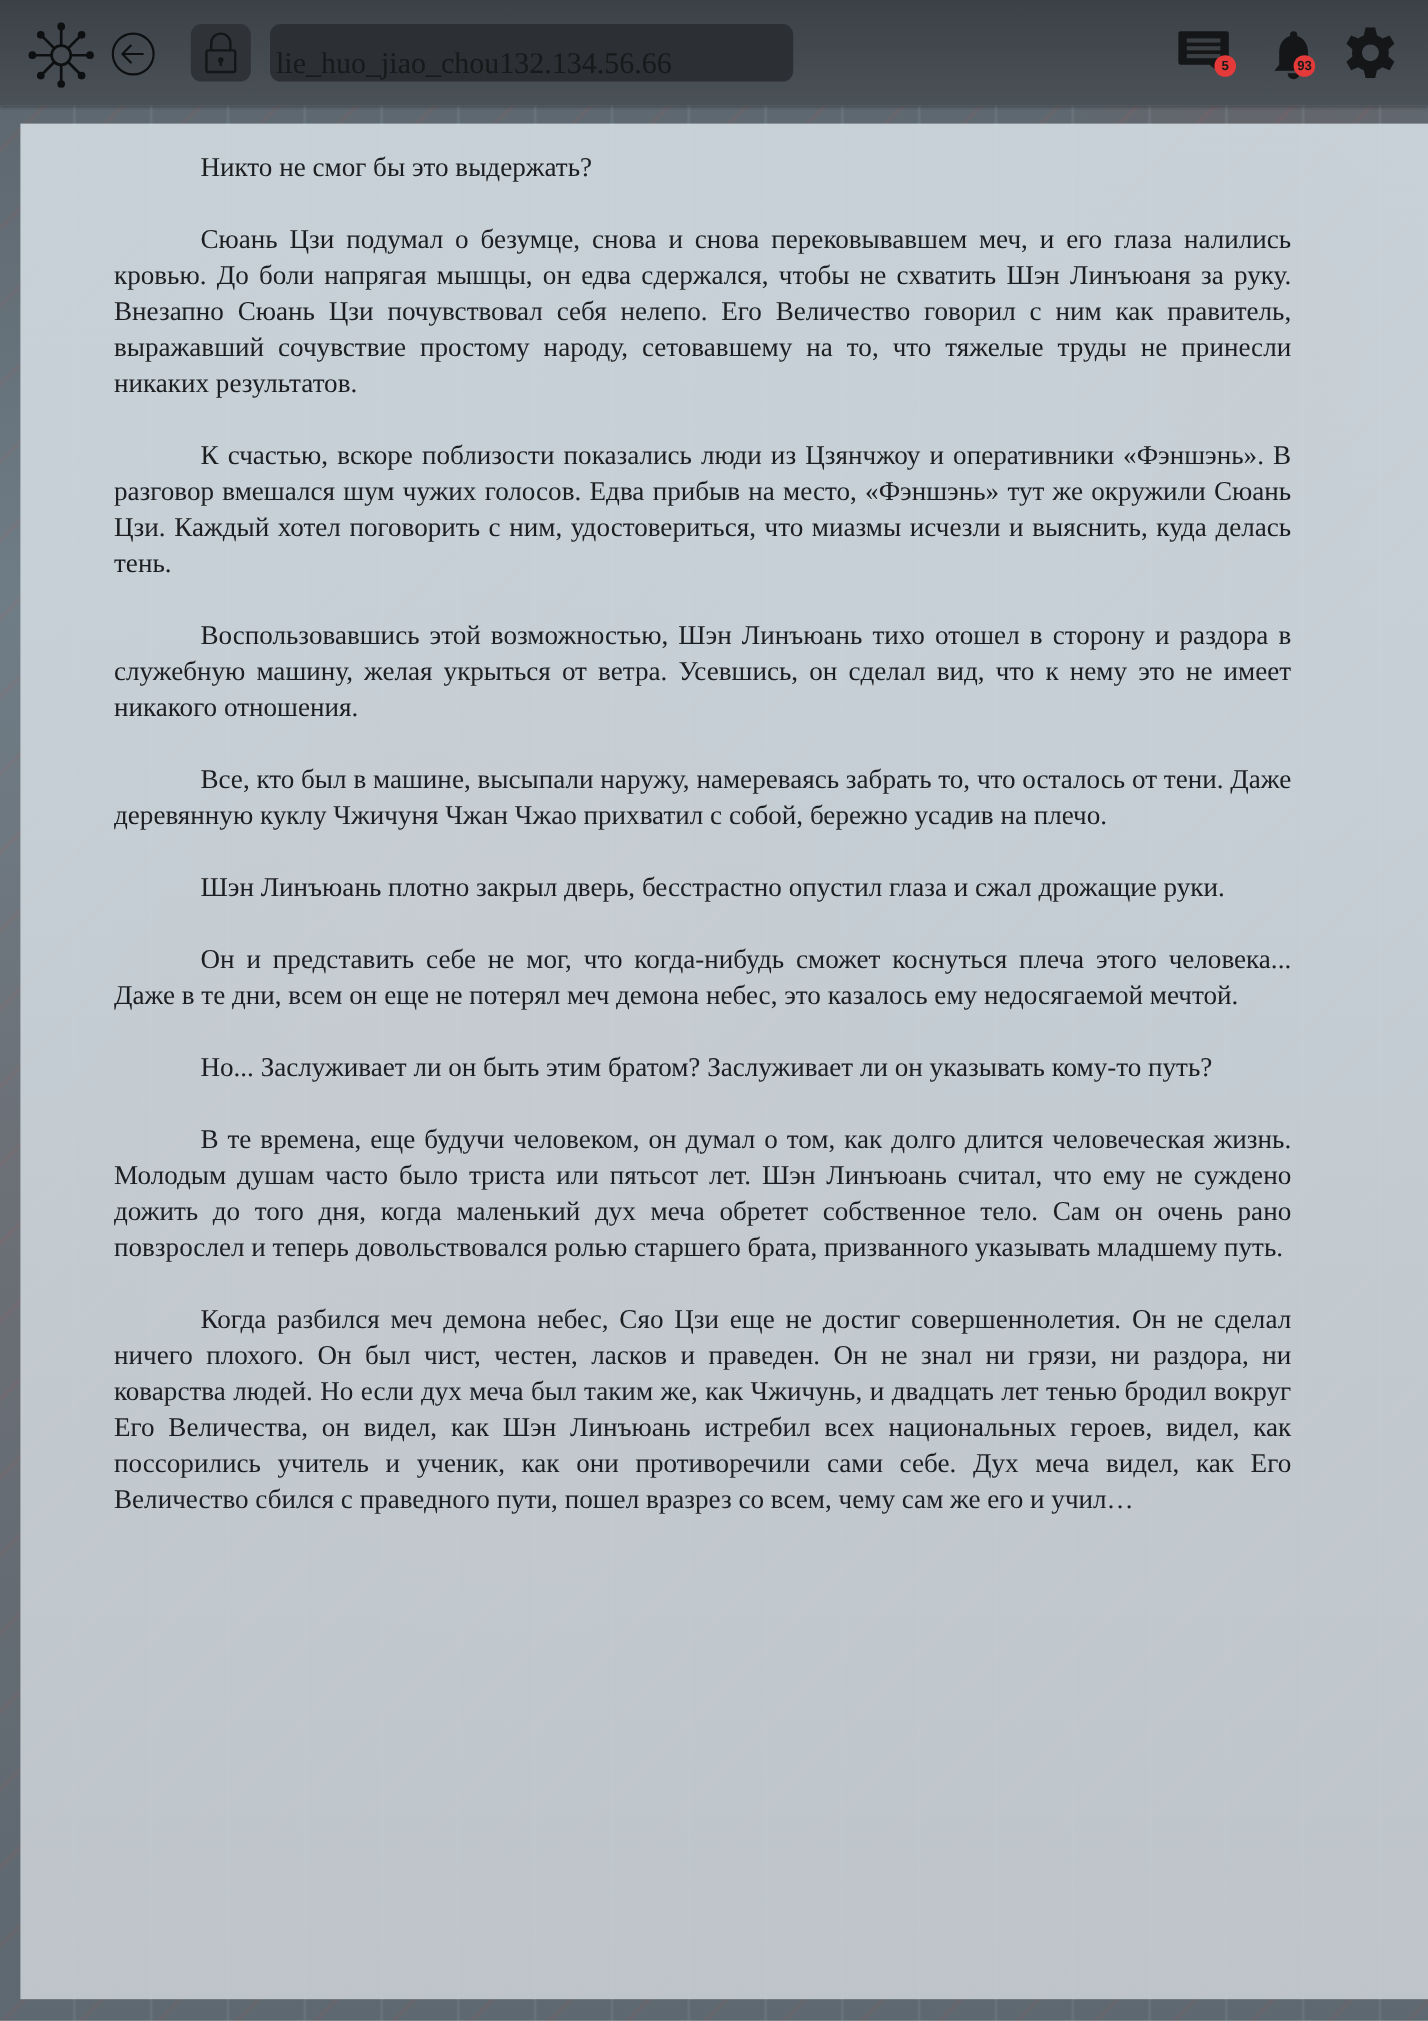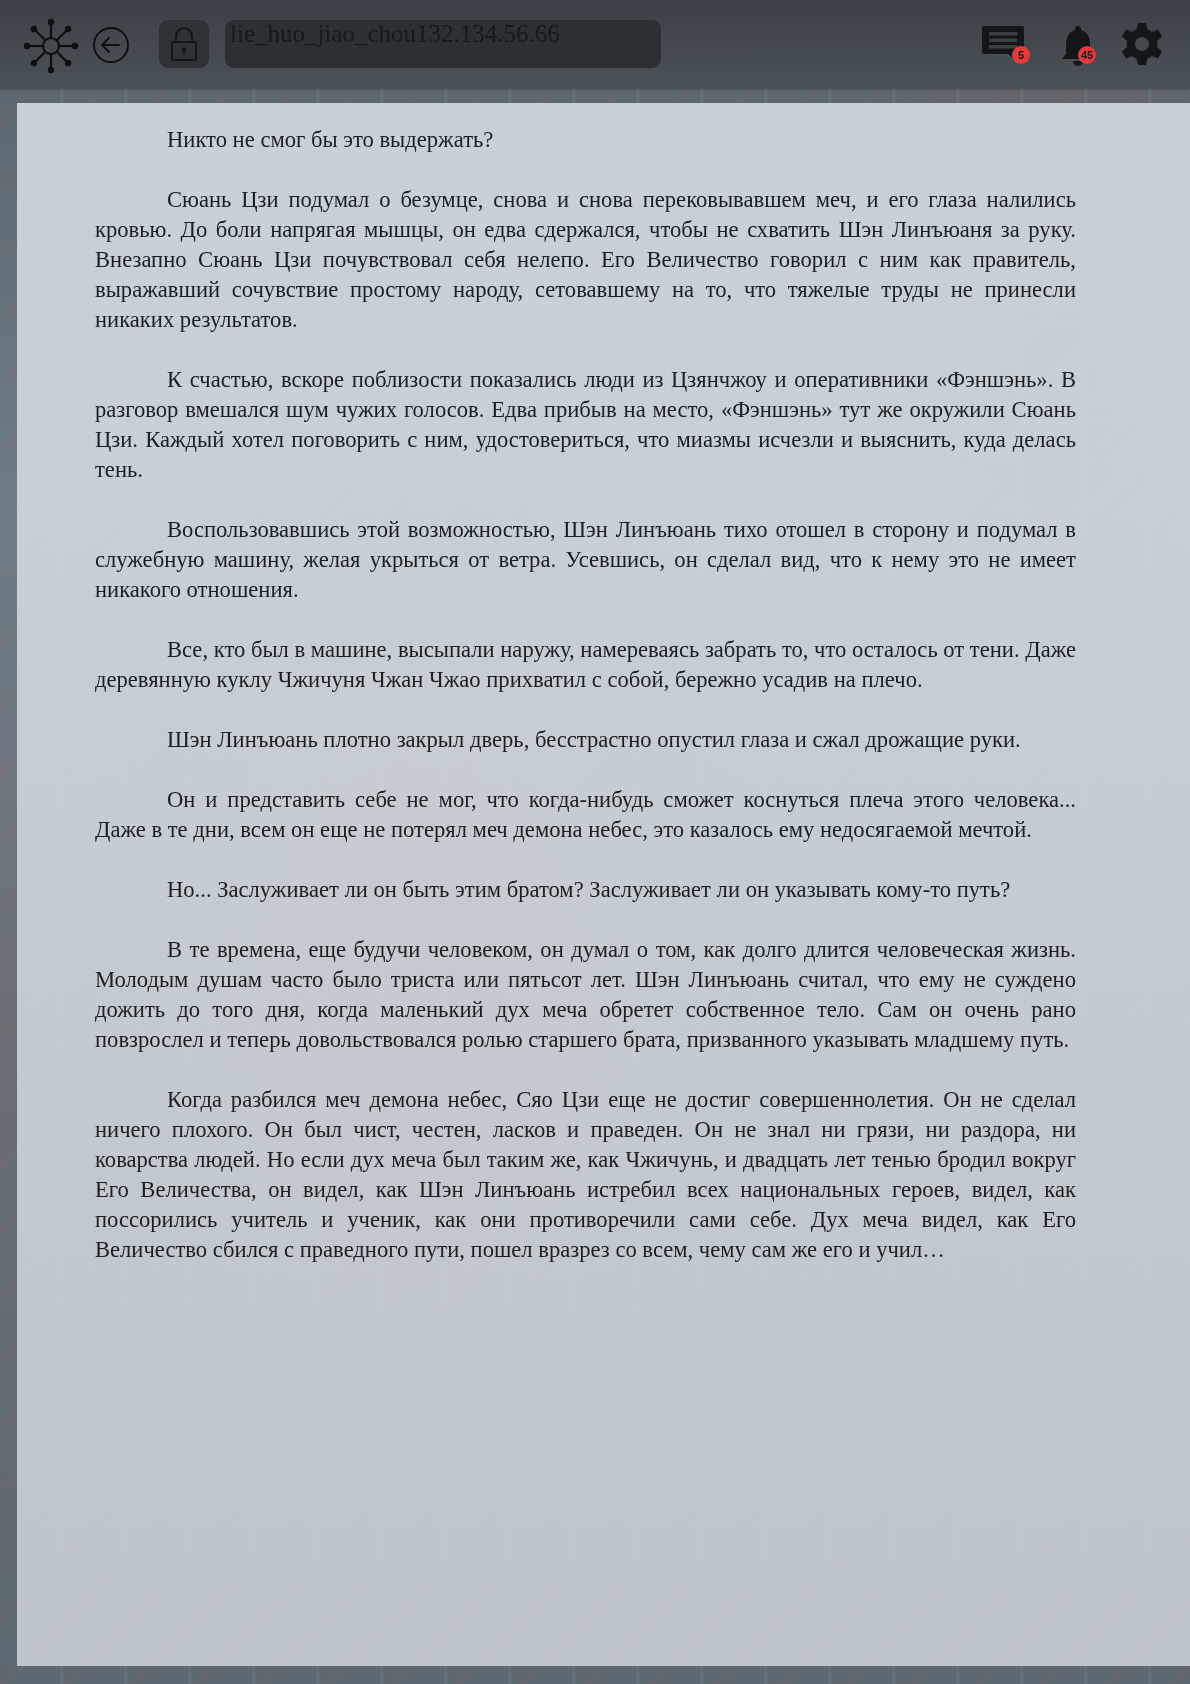--- a/index.html
+++ b/index.html
@@ -54,21 +54,21 @@
       display: flex; align-items: center; justify-content: center;
     }
     .address-bar {
       position: absolute;
       left: 225px; top: 20px;
       width: 436px; height: 48px;
       background: #2c2f33;
       border-radius: 9px;
       box-sizing: border-box;
       padding: 0 5px;
-      display: flex; align-items: flex-start;
+      display: flex; align-items: flex-end;
     }
     .address-text {
       font-family: "Liberation Serif", serif;
       font-size: 25px;
       color: #17191b;
       white-space: nowrap;
     }
     .icon-btn {
       position: absolute;
       width: 48px; height: 48px;
@@ -170,36 +170,36 @@
       <rect x="9" y="23" width="28" height="3.5" fill="#3a3f44"></rect>
     </svg>
     <span class="badge" style="left:32px; top:24px;">5</span>
   </div>
 
   <div class="icon-btn" style="left:1054px; top:22px;">
     <svg width="48" height="48" viewBox="0 0 48 48">
       <path d="M24 4 a3 3 0 0 1 3 3 V8 C33 10 36 15 36 22 V32 L40 37 H8 L12 32 V22 C12 15 15 10 21 8 V7 a3 3 0 0 1 3 -3 Z" fill="#141618"></path>
       <path d="M19 39 a5 5 0 0 0 10 0 Z" fill="#141618"></path>
     </svg>
-    <span class="badge" style="left:24px; top:24px;">45</span>
+    <span class="badge" style="left:24px; top:24px;">93</span>
   </div>
 
   <div class="icon-btn" style="left:1118px; top:20px;">
     <svg width="48" height="48" viewBox="0 0 48 48">
       <path fill="#141618" fill-rule="evenodd" d="M20 3 H28 L29.5 9.5 A15 15 0 0 1 34 12 L40 9.5 L44 16.5 L39 21 A15 15 0 0 1 39 27 L44 31.5 L40 38.5 L34 36 A15 15 0 0 1 29.5 38.5 L28 45 H20 L18.5 38.5 A15 15 0 0 1 14 36 L8 38.5 L4 31.5 L9 27 A15 15 0 0 1 9 21 L4 16.5 L8 9.5 L14 12 A15 15 0 0 1 18.5 9.5 Z M24 17 A7 7 0 1 0 24.01 17 Z"></path>
     </svg>
   </div>
 </div>
 
 <div class="page-panel">
   <div class="content">
     <p class="para">Никто не смог бы это выдержать?</p>
     <p class="para">Сюань Цзи подумал о безумце, снова и снова перековывавшем меч, и его глаза налились кровью. До боли напрягая мышцы, он едва сдержался, чтобы не схватить Шэн Линъюаня за руку. Внезапно Сюань Цзи почувствовал себя нелепо. Его Величество говорил с ним как правитель, выражавший сочувствие простому народу, сетовавшему на то, что тяжелые труды не принесли никаких результатов.</p>
     <p class="para">К счастью, вскоре поблизости показались люди из Цзянчжоу и оперативники «Фэншэнь». В разговор вмешался шум чужих голосов. Едва прибыв на место, «Фэншэнь» тут же окружили Сюань Цзи. Каждый хотел поговорить с ним, удостовериться, что миазмы исчезли и выяснить, куда делась тень.</p>
-    <p class="para">Воспользовавшись этой возможностью, Шэн Линъюань тихо отошел в сторону и подумал в служебную машину, желая укрыться от ветра. Усевшись, он сделал вид, что к нему это не имеет никакого отношения.</p>
+    <p class="para">Воспользовавшись этой возможностью, Шэн Линъюань тихо отошел в сторону и раздора в служебную машину, желая укрыться от ветра. Усевшись, он сделал вид, что к нему это не имеет никакого отношения.</p>
     <p class="para">Все, кто был в машине, высыпали наружу, намереваясь забрать то, что осталось от тени. Даже деревянную куклу Чжичуня Чжан Чжао прихватил с собой, бережно усадив на плечо.</p>
     <p class="para">Шэн Линъюань плотно закрыл дверь, бесстрастно опустил глаза и сжал дрожащие руки.</p>
     <p class="para">Он и представить себе не мог, что когда-нибудь сможет коснуться плеча этого человека... Даже в те дни, всем он еще не потерял меч демона небес, это казалось ему недосягаемой мечтой.</p>
     <p class="para">Но... Заслуживает ли он быть этим братом? Заслуживает ли он указывать кому-то путь?</p>
     <p class="para">В те времена, еще будучи человеком, он думал о том, как долго длится человеческая жизнь. Молодым душам часто было триста или пятьсот лет. Шэн Линъюань считал, что ему не суждено дожить до того дня, когда маленький дух меча обретет собственное тело. Сам он очень рано повзрослел и теперь довольствовался ролью старшего брата, призванного указывать младшему путь.</p>
     <p class="para">Когда разбился меч демона небес, Сяо Цзи еще не достиг совершеннолетия. Он не сделал ничего плохого. Он был чист, честен, ласков и праведен. Он не знал ни грязи, ни раздора, ни коварства людей. Но если дух меча был таким же, как Чжичунь, и двадцать лет тенью бродил вокруг Его Величества, он видел, как Шэн Линъюань истребил всех национальных героев, видел, как поссорились учитель и ученик, как они противоречили сами себе. Дух меча видел, как Его Величество сбился с праведного пути, пошел вразрез со всем, чему сам же его и учил…</p>
   </div>
 </div>
 
 </body></html>

